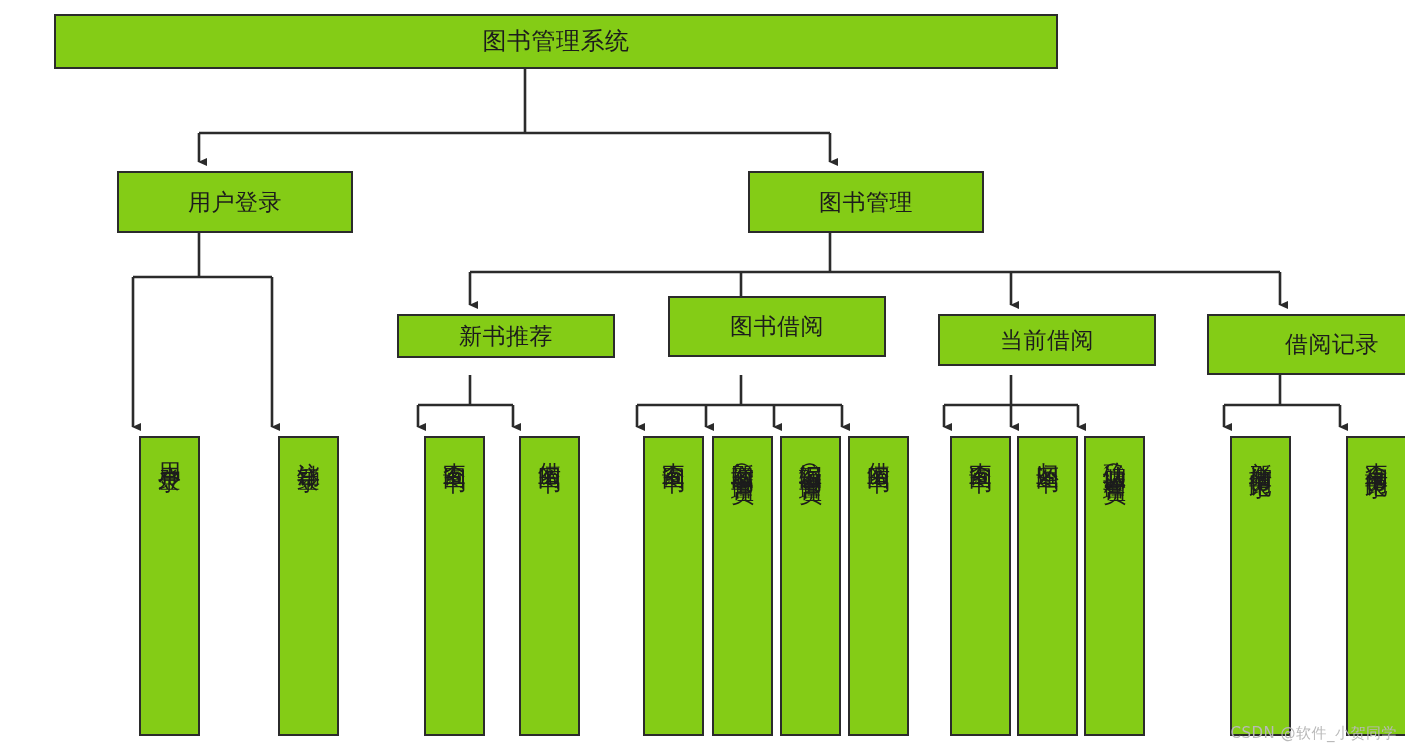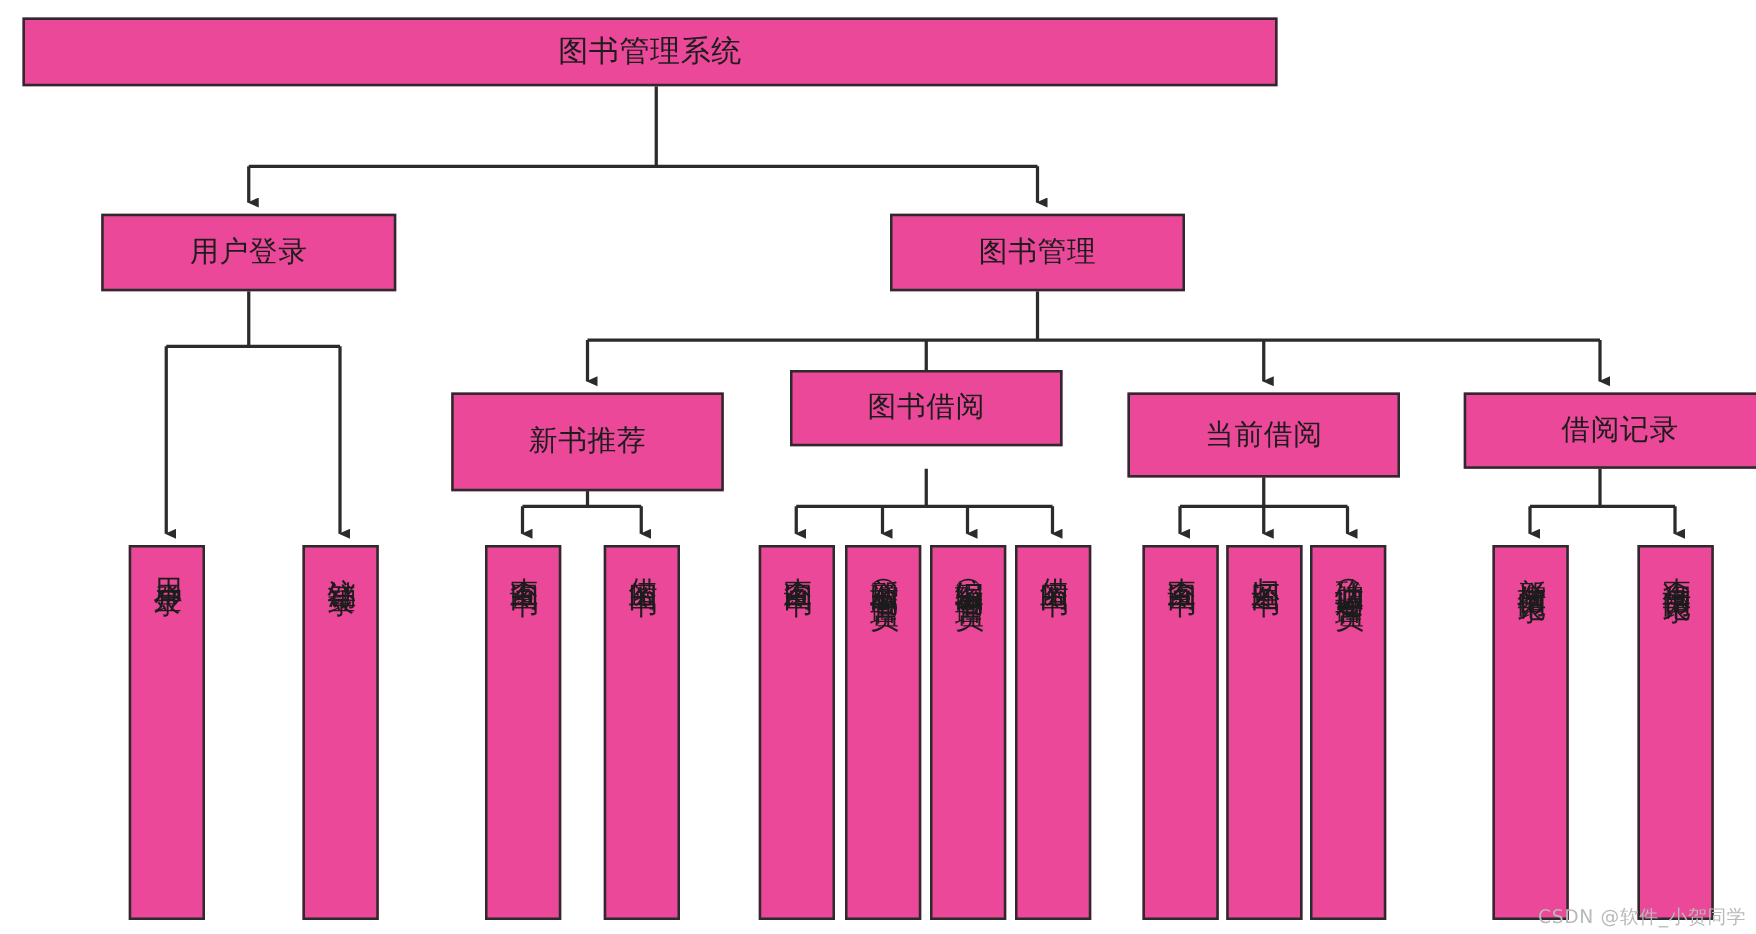--- a/index.html
+++ b/index.html
@@ -24,26 +24,27 @@
     position: absolute;
     left: 0;
     top: 0;
     width: 1405px;
     height: 747px;
     pointer-events: none;
   }
   .node {
     position: absolute;
     box-sizing: border-box;
-    background: #ec4899;
+    background: #84cc16;
     border: 2px solid #2b2b2b;
     display: flex;
     align-items: center;
     justify-content: center;
     overflow: hidden;
+    margin-left: 36px;
   }
   .node-label {
     color: #1c1c1c;
     text-align: center;
     line-height: 1.08;
     white-space: nowrap;
   }
   .node.horizontal .node-label {
     font-size: 23px;
     letter-spacing: 0.5px;
@@ -134,27 +135,27 @@
     <span class="node-label">图书管理系统</span>
   </div>
 
   <div class="node horizontal" style="left:81px; top:171px; width:236px; height:62px;">
     <span class="node-label">用户登录</span>
   </div>
   <div class="node horizontal" style="left:712px; top:171px; width:236px; height:62px;">
     <span class="node-label">图书管理</span>
   </div>
 
-  <div class="node horizontal" style="left:361px; top:314px; width:218px; height:79px;">
+  <div class="node horizontal" style="left:361px; top:314px; width:218px; height:44px;">
     <span class="node-label">新书推荐</span>
   </div>
   <div class="node horizontal" style="left:632px; top:296px; width:218px; height:61px;">
     <span class="node-label">图书借阅</span>
   </div>
-  <div class="node horizontal" style="left:902px; top:314px; width:218px; height:68px;">
+  <div class="node horizontal" style="left:902px; top:314px; width:218px; height:52px;">
     <span class="node-label">当前借阅</span>
   </div>
   <div class="node horizontal" style="left:1171px; top:314px; width:250px; height:61px;">
     <span class="node-label">借阅记录</span>
   </div>
 
   <div class="node vertical" style="left:103px; top:436px; width:61px; height:300px;">
     <span class="node-label">用户登录</span>
   </div>
   <div class="node vertical" style="left:242px; top:436px; width:61px; height:300px;">

